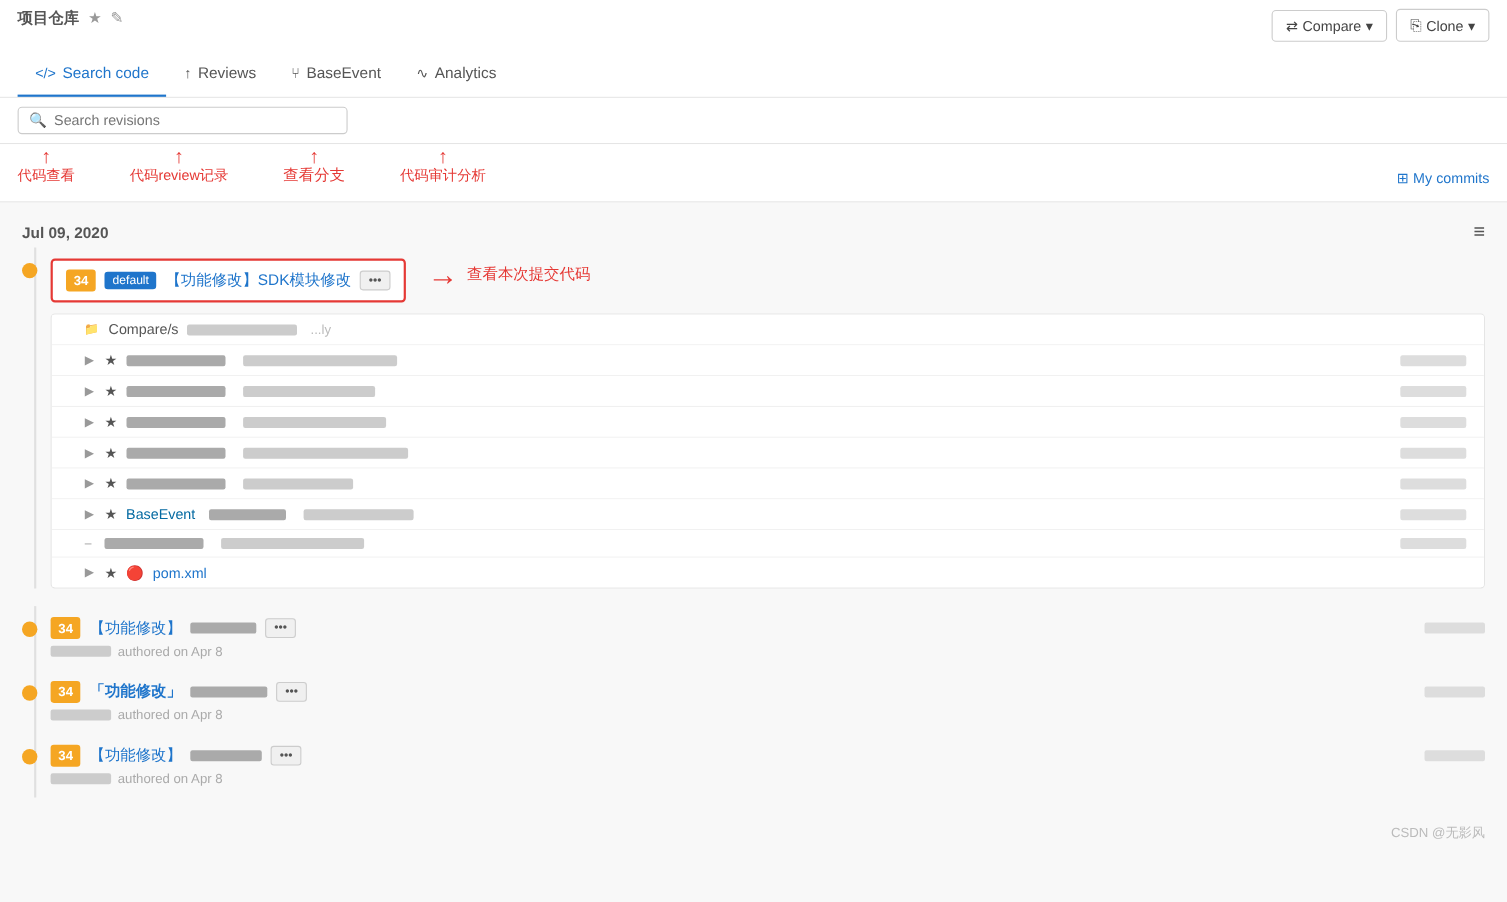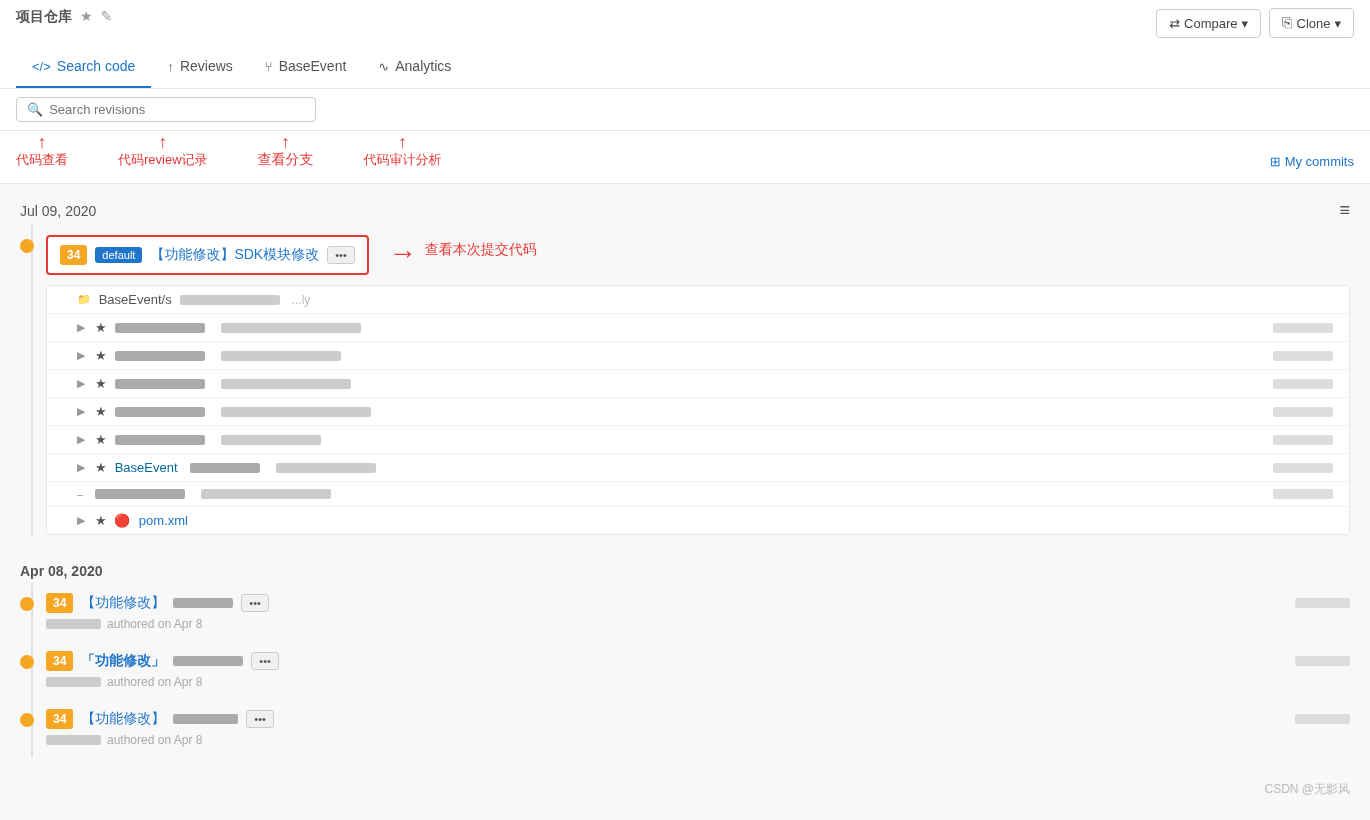--- a/index.html
+++ b/index.html
@@ -209,21 +209,21 @@
 
   <a class="my-commits-link" style="margin-left:auto; align-self:flex-end;">
     <span>⊞</span>
     <span>My commits</span>
   </a>
 </div>
 
 <div class="main-content">
 
   <div style="padding:16px 20px 4px 20px; display:flex; align-items:center;">
-    <span style="font-size:14px; font-weight:400; color:#555;">Jul 09, 2020</span>
+    <span style="font-size:14px; font-weight:700; color:#555;">Jul 09, 2020</span>
     <span style="margin-left:auto; font-size:18px; color:#555; cursor:pointer;">≡</span>
   </div>
 
   <div style="position:relative; margin: 0 20px 16px 20px;">
 
     <div style="position:absolute;left:11px;top:0;bottom:0;width:2px;background:#e0e0e0;z-index:0;"></div>
 
     <div style="position:relative; display:flex; align-items:flex-start; gap:12px; padding:10px 0;">
 
       <div style="width:14px;height:14px;background:#f5a623;border-radius:50%;flex-shrink:0;margin-top:4px;z-index:1;"></div>
@@ -241,21 +241,21 @@
           <span style="color:#e53935;font-size:14px;">查看本次提交代码</span>
         </div>
         
       </div>
     </div>
 
     <div style="background:#fff;border:1px solid #e5e5e5;border-radius:4px;overflow:hidden;margin-left:26px;">
 
       <div class="file-row">
         <span style="font-size:11px;color:#999;">📁</span>
-        <span style="font-size:13px;color:#555;">BaseEvent/s</span>
+        <span style="font-size:13px;color:#555;">Compare/s</span>
         <span style="display:inline-block;background:#ccc;border-radius:2px;height:10px;width:100px;vertical-align:middle;"></span>
         <span style="font-size:12px;color:#bbb;margin-left:4px;">...ly</span>
       </div>
 
       <div class="file-row">
         <span style="font-size:11px;color:#999;width:10px;">▶</span>
         <span style="font-size:13px;color:#555;">★</span>
         <span style="display:inline-block;background:#aaa;border-radius:2px;height:10px;width:90px;vertical-align:middle;"></span>
         <span style="display:inline-block;background:#ccc;border-radius:2px;height:10px;width:140px;vertical-align:middle;margin-left:8px;"></span>
         <span style="display:inline-block;background:#ddd;border-radius:2px;height:10px;width:60px;margin-left:auto;"></span>
@@ -306,23 +306,20 @@
 
       <div class="file-row">
         <span style="font-size:11px;color:#999;width:10px;">▶</span>
         <span style="font-size:13px;color:#555;">★</span>
         <span style="font-size:13px;">🔴</span>
         <span style="font-size:13px;color:#1f75cb;font-weight:500;">pom.xml</span>
       </div>
     </div>
   </div>
 
-  <div style="padding:12px 20px 4px 20px;">
-    <span style="font-size:14px;font-weight:600;color:#555;">Apr 08, 2020</span>
-  </div>
 
   <div style="position:relative;margin:0 20px 16px 20px;">
     <div style="position:absolute;left:11px;top:0;bottom:0;width:2px;background:#e0e0e0;z-index:0;"></div>
 
     <div style="position:relative;display:flex;align-items:flex-start;gap:12px;padding:10px 0;">
       <div style="width:14px;height:14px;background:#f5a623;border-radius:50%;flex-shrink:0;margin-top:4px;z-index:1;"></div>
       <div style="flex:1;">
         <div style="display:flex;align-items:center;gap:8px;">
           <span style="background:#f5a623;color:#fff;font-size:12px;font-weight:700;padding:3px 7px;border-radius:3px;">34</span>
           <span style="font-size:14px;color:#1f75cb;font-weight:500;">【功能修改】</span>

